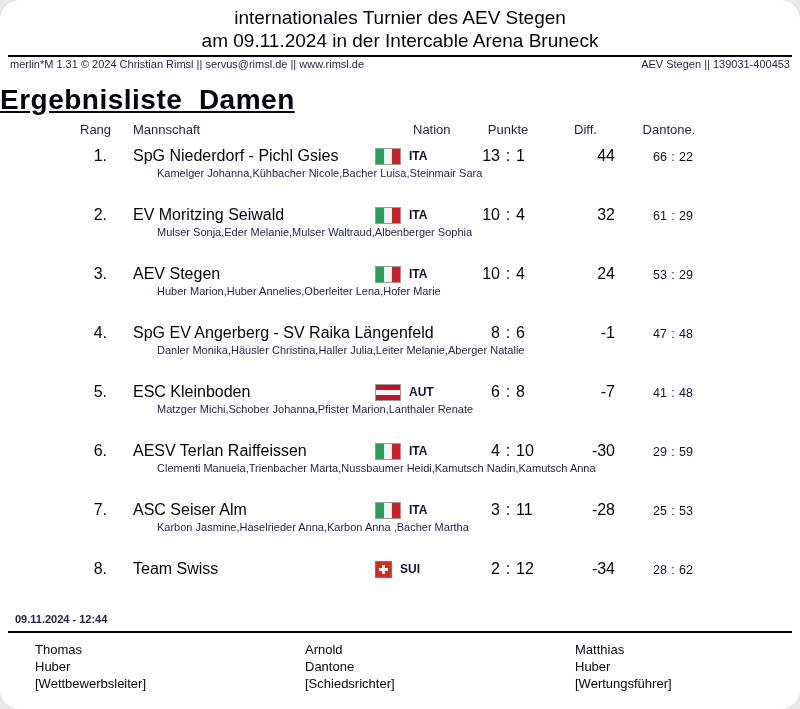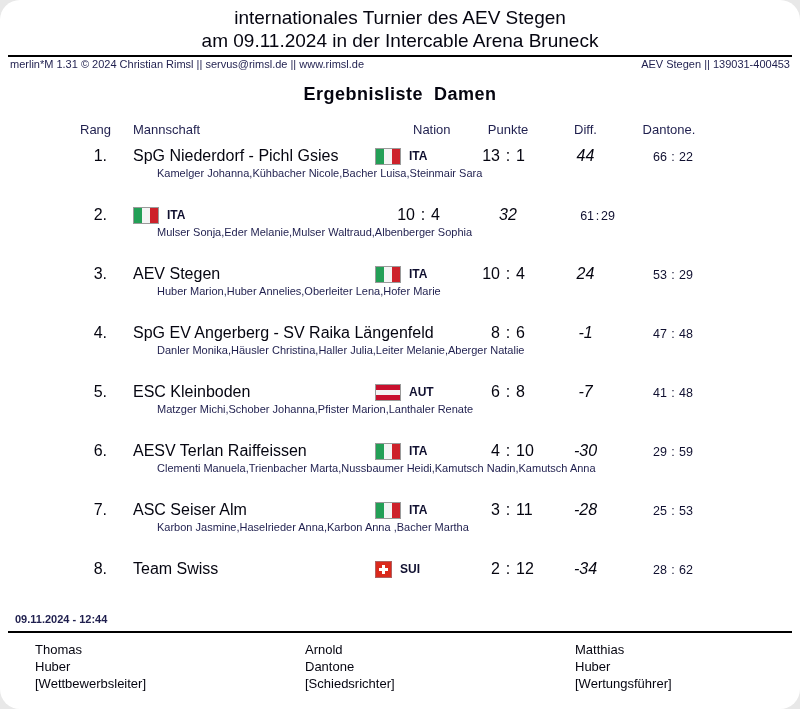--- a/index.html
+++ b/index.html
@@ -19,22 +19,22 @@
   .rule{position:absolute;left:8px;right:8px;height:2px;background:#000;}
   .rule-top{top:55px;}
   .rule-bottom{top:631px;}
   .meta{
     position:absolute;top:58px;left:10px;right:10px;
     display:flex;justify-content:space-between;
     font-size:11px;color:#1f1f4e;gap:21px;
   }
   .list-title{
     position:absolute;top:84px;left:0;width:100%;
-    text-align:center;font-size:18px;font-weight:bold;
-    white-space:pre;color:#050510;letter-spacing:.5px;
+    text-align:left;font-size:28px;font-weight:bold;
+    white-space:pre;color:#050510;letter-spacing:.5px;text-decoration:underline;
   }
   
   .table{position:absolute;left:75px;top:122px;width:630px;}
   .grid{
     display:grid;
     grid-template-columns:58px 242px 85px 96px 59px 90px;
     align-items:baseline;
   }
   .header-row{font-size:13px;color:#1f1f4e;margin-bottom:10px;}
   .h-rank{padding-left:5px;}
@@ -43,21 +43,21 @@
   .h-diff{text-align:center;}
   .h-stock{padding-left:18px;text-align:center;}
   .row{height:59px;}
   .c-rank{text-align:right;padding-right:26px;font-size:16px;color:#050510;}
   .c-team{font-size:16px;white-space:nowrap;overflow:visible;color:#050510;}
   .c-nation{display:flex;gap:8px;align-items:center;align-self:center;
             font-size:12px;font-weight:bold;color:#101030;}
   .c-points{display:flex;font-size:16px;color:#050510;}
   .c-points .n-left{width:40px;text-align:right;}
   .c-points .sep{width:16px;text-align:center;}
-  .c-diff{text-align:center;font-size:16px;color:#050510;font-style:italic;}
+  .c-diff{text-align:right;font-size:16px;color:#050510;}
   .c-stock{display:flex;font-size:12.5px;padding-left:18px;color:#101030;}
   .c-stock .n-left{width:34px;text-align:right;}
   .c-stock .sep{width:12px;text-align:center;}
   .players{margin-left:58px;margin-top:2px;font-size:11px;color:#1f1f4e;white-space:nowrap;padding-left:24px;}
   
   .flag{width:26px;height:17px;border:1px solid #9a9a9a;box-sizing:border-box;flex:none;}
   .flag[data-flag="ita"]{
     background:linear-gradient(to right,#239f56 0 33.4%,#f4f4f4 33.4% 66.7%,#cd212a 66.7% 100%);
   }
   .flag[data-flag="aut"]{
@@ -129,20 +129,21 @@
           <span class="sep">:</span>
           <span class="n-right">22</span>
         </div>
       </div>
       <div class="players">Kamelger Johanna,Kühbacher Nicole,Bacher Luisa,Steinmair Sara</div>
     </div>
 
     <div class="row">
       <div class="grid">
         <div class="c-rank">2.</div>
+        <div class="c-team">EV Moritzing Seiwald</div>
         <div class="c-nation">
           <span class="flag" data-flag="ita"></span>
           <span>ITA</span>
         </div>
         <div class="c-points">
           <span class="n-left">10</span>
           <span class="sep">:</span>
           <span class="n-right">4</span>
         </div>
         <div class="c-diff">32</div>

